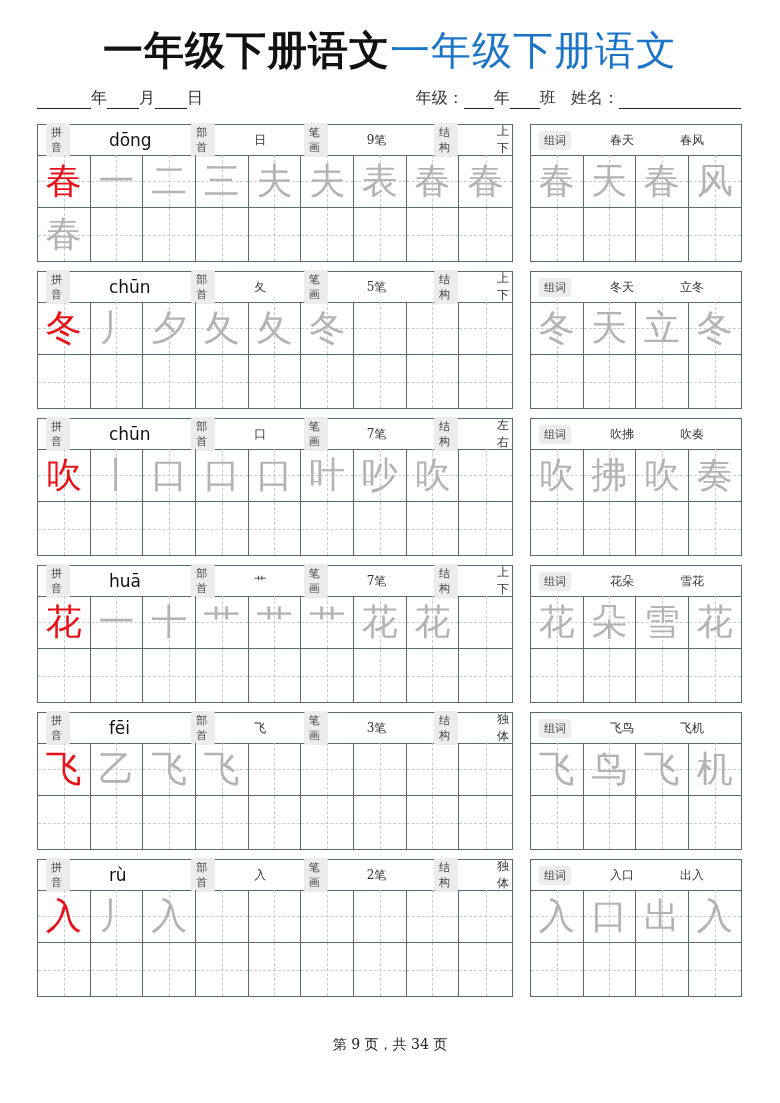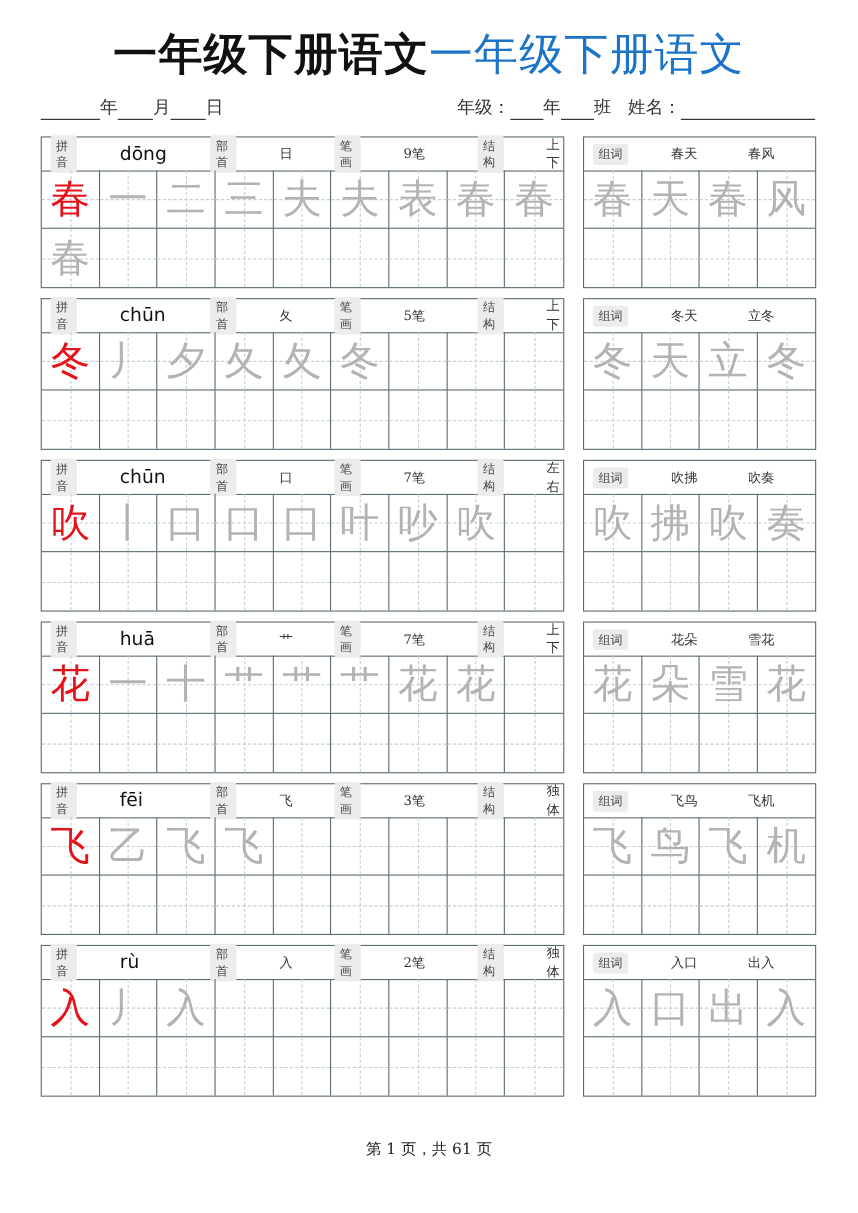--- a/index.html
+++ b/index.html
@@ -455,13 +455,13 @@
           <span>入</span>
         </div>
         <div class="cell" style="border-bottom:none;"></div>
         <div class="cell" style="border-bottom:none;"></div>
         <div class="cell" style="border-bottom:none;"></div>
         <div class="cell" style="border-right:none;border-bottom:none;"></div>
       </div>
     </div>
   </div>
 
-<div class="footer">第 1 页，共 61 页</div>
+<div class="footer">第 9 页，共 34 页</div>
 
 </body></html>

